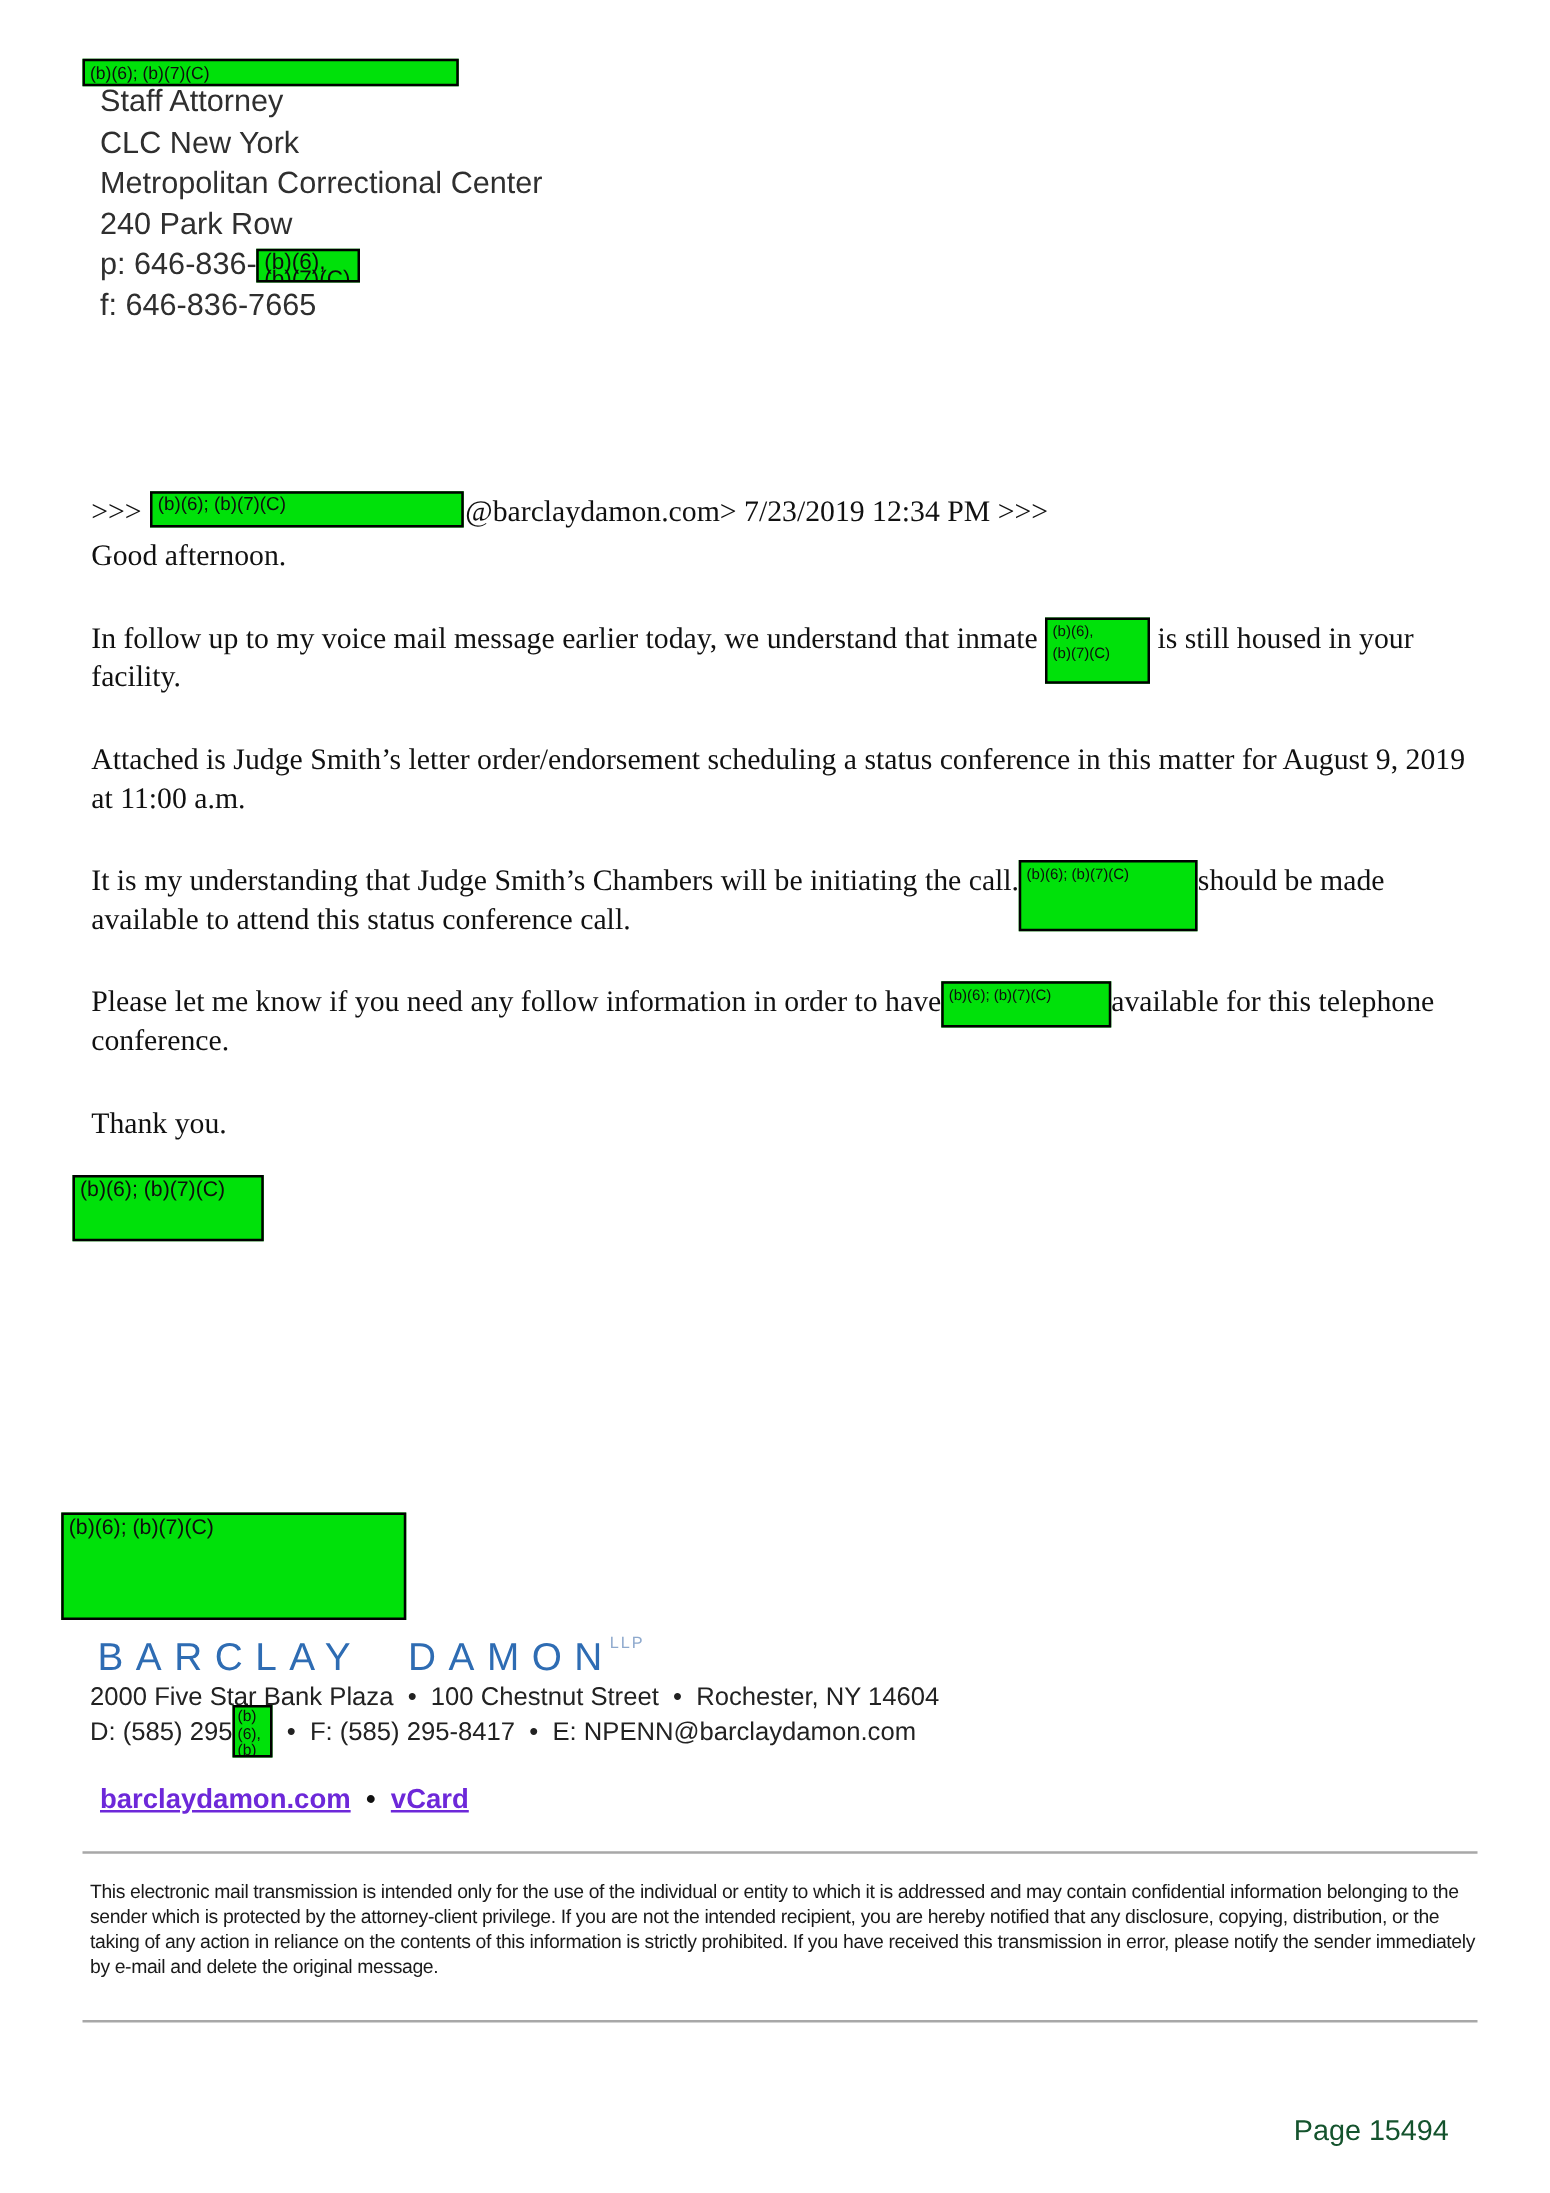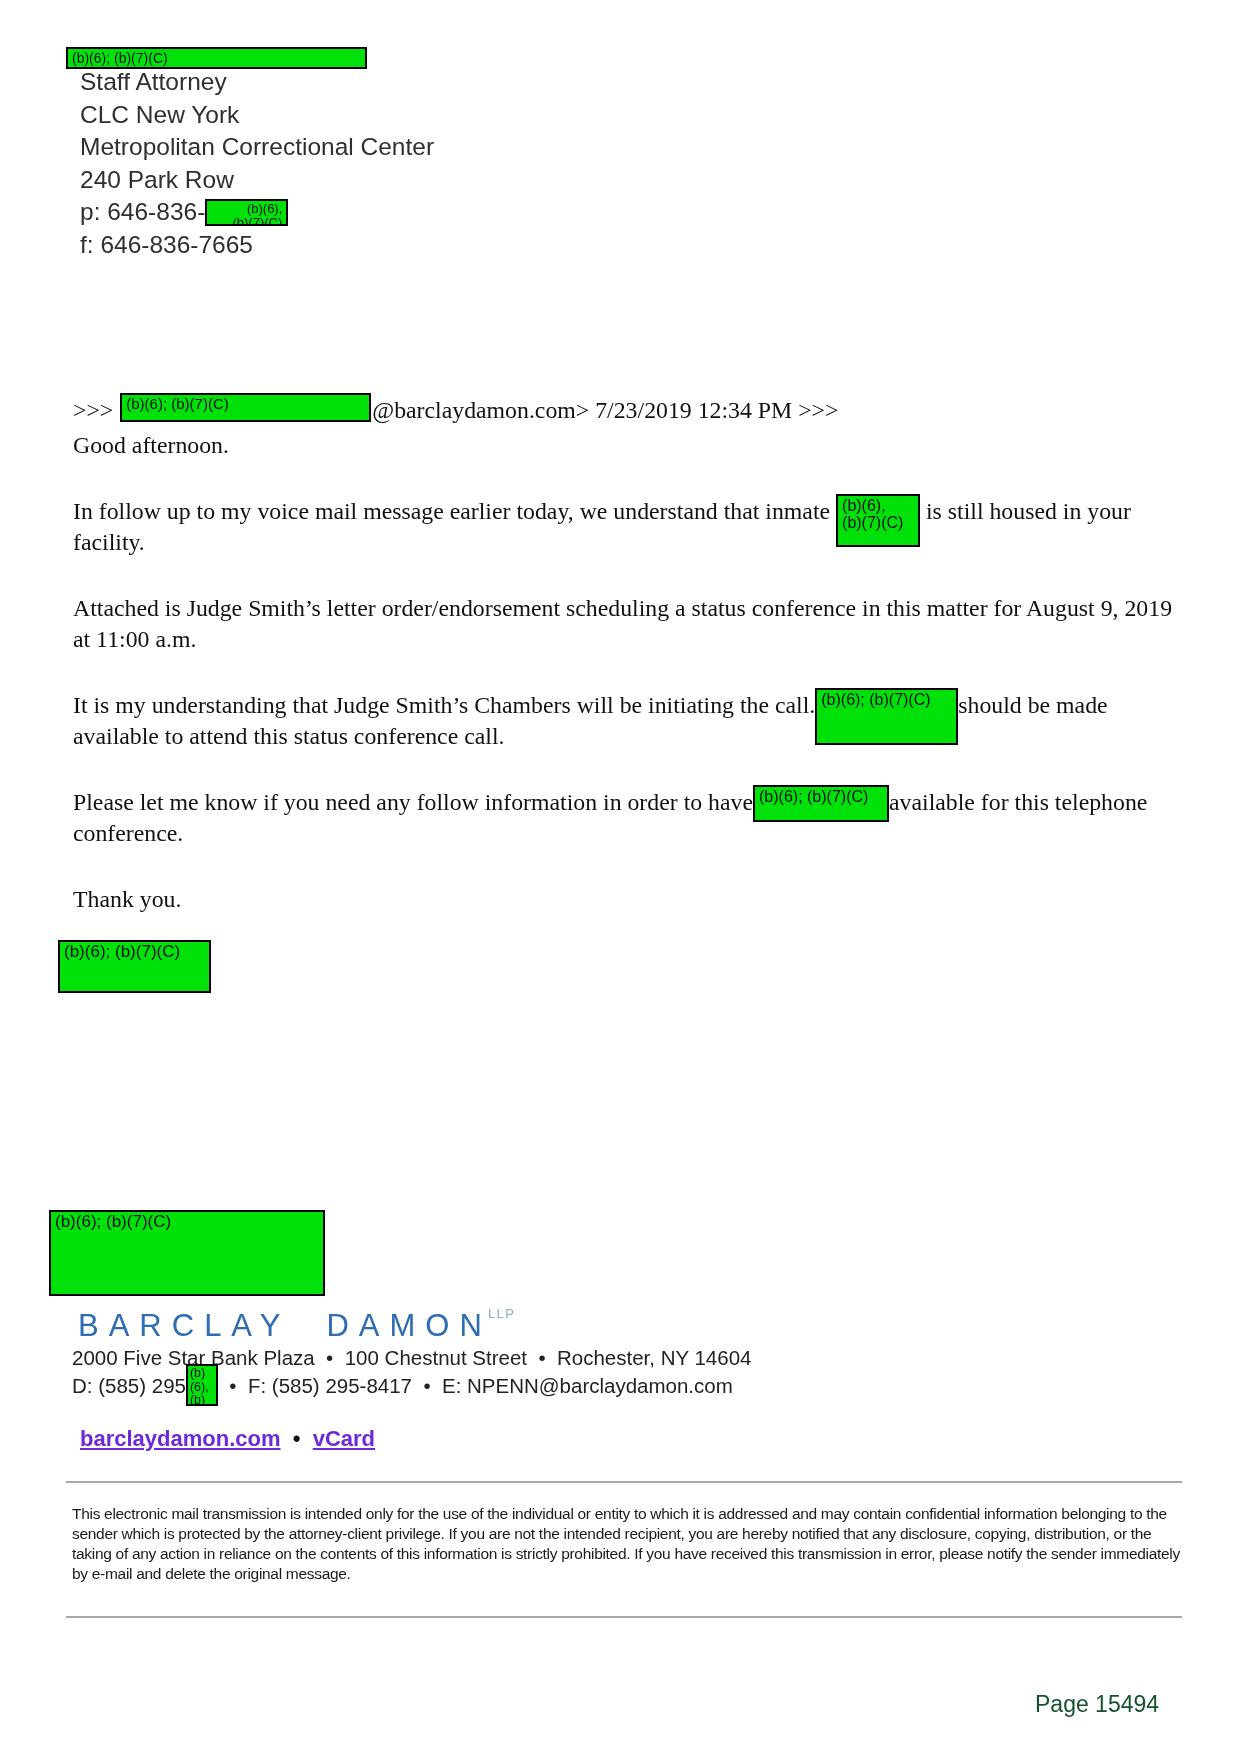--- a/index.html
+++ b/index.html
@@ -1,26 +1,26 @@
 <!DOCTYPE html>
 <html><head>
 <meta charset="utf-8">
 <style>
   html,body{margin:0;padding:0;background:#fff;}
   .page{position:relative;width:1240px;height:1754px;background:#ffffff;overflow:hidden;
         font-family:"Liberation Serif", serif;color:#111;}
 
   
   .redact{background:#00e10a;border:2px solid #000;box-sizing:border-box;color:#0d0d0d;
-          font-family:"Liberation Sans", sans-serif;font-size:16px;line-height:17px;
+          font-family:"Liberation Sans", sans-serif;font-size:12px;line-height:17px;
           padding:1px 4px;overflow:hidden;white-space:pre-line;display:inline-block;
           vertical-align:top;text-align:left;}
   .redact-top{position:absolute;left:66px;top:47px;width:301px;height:22px;
               font-size:14px;line-height:16px;}
-  .redact-phone{width:83px;height:27px;font-size:13px;line-height:14px;position:relative;top:3px;text-align:right;}
+  .redact-phone{width:83px;height:27px;font-size:18px;line-height:14px;position:relative;top:3px;}
   .redact-quote{width:251px;height:29px;font-size:15px;line-height:16px;position:relative;top:-1px;margin:0 1px;}
   .redact-inmate{width:84px;height:53px;position:relative;top:-2px;margin-bottom:-30px;}
   .redact-call{width:143px;height:57px;position:relative;top:-2px;margin-bottom:-32px;}
   .redact-have{width:136px;height:37px;position:relative;top:-2px;margin-bottom:-10px;}
   .redact-sig{position:absolute;left:58px;top:940px;width:153px;height:53px;font-size:17px;}
   .redact-big{position:absolute;left:49px;top:1210px;width:276px;height:86px;font-size:17px;}
   .redact-dline{width:32px;height:42px;font-size:12.5px;line-height:13.5px;padding:1px 2px;
                 position:relative;top:-10px;margin-bottom:-22px;}
 
   

